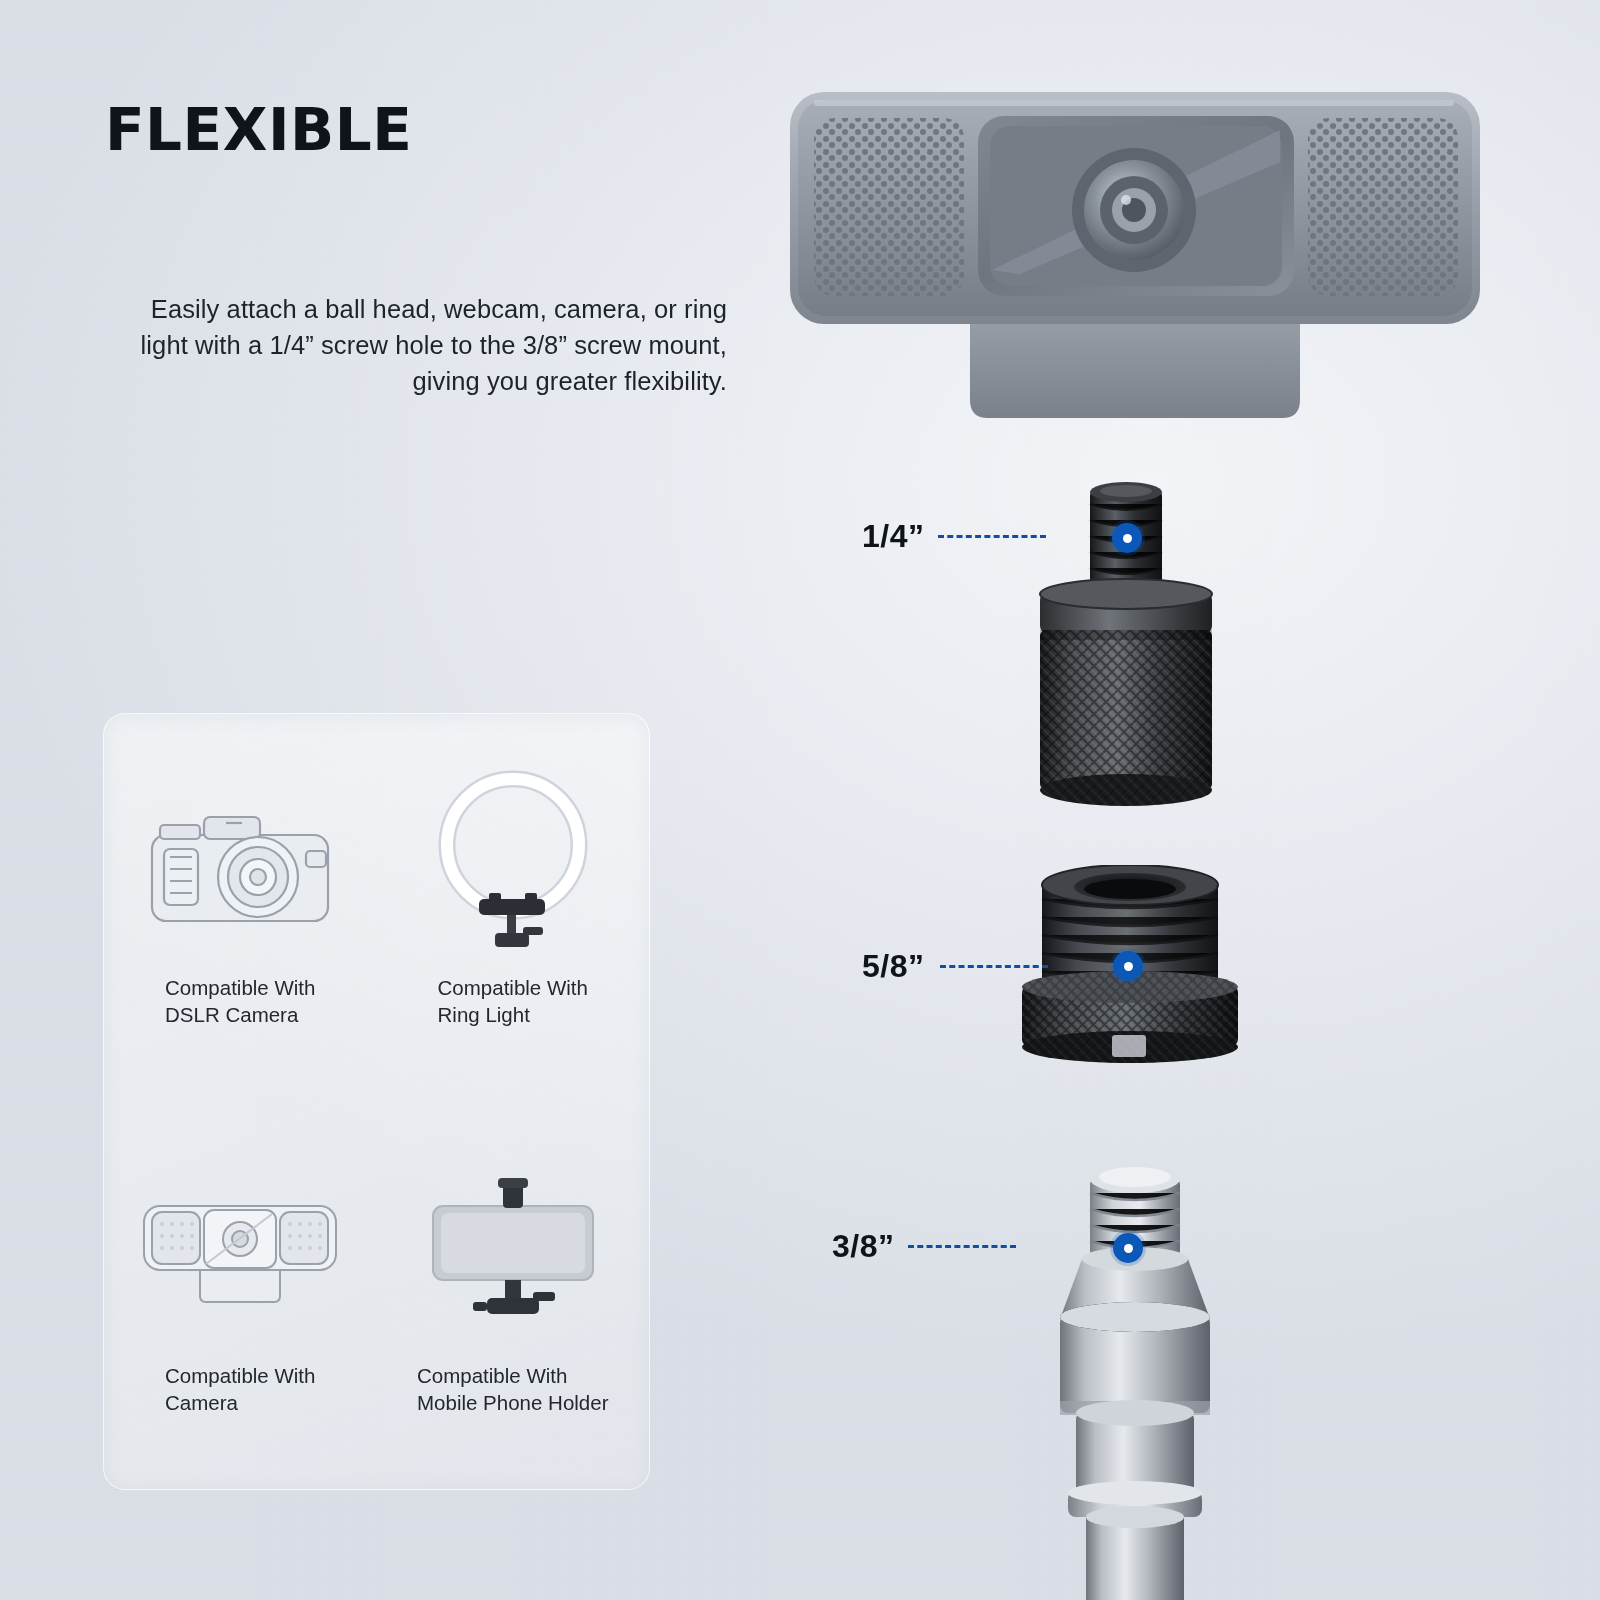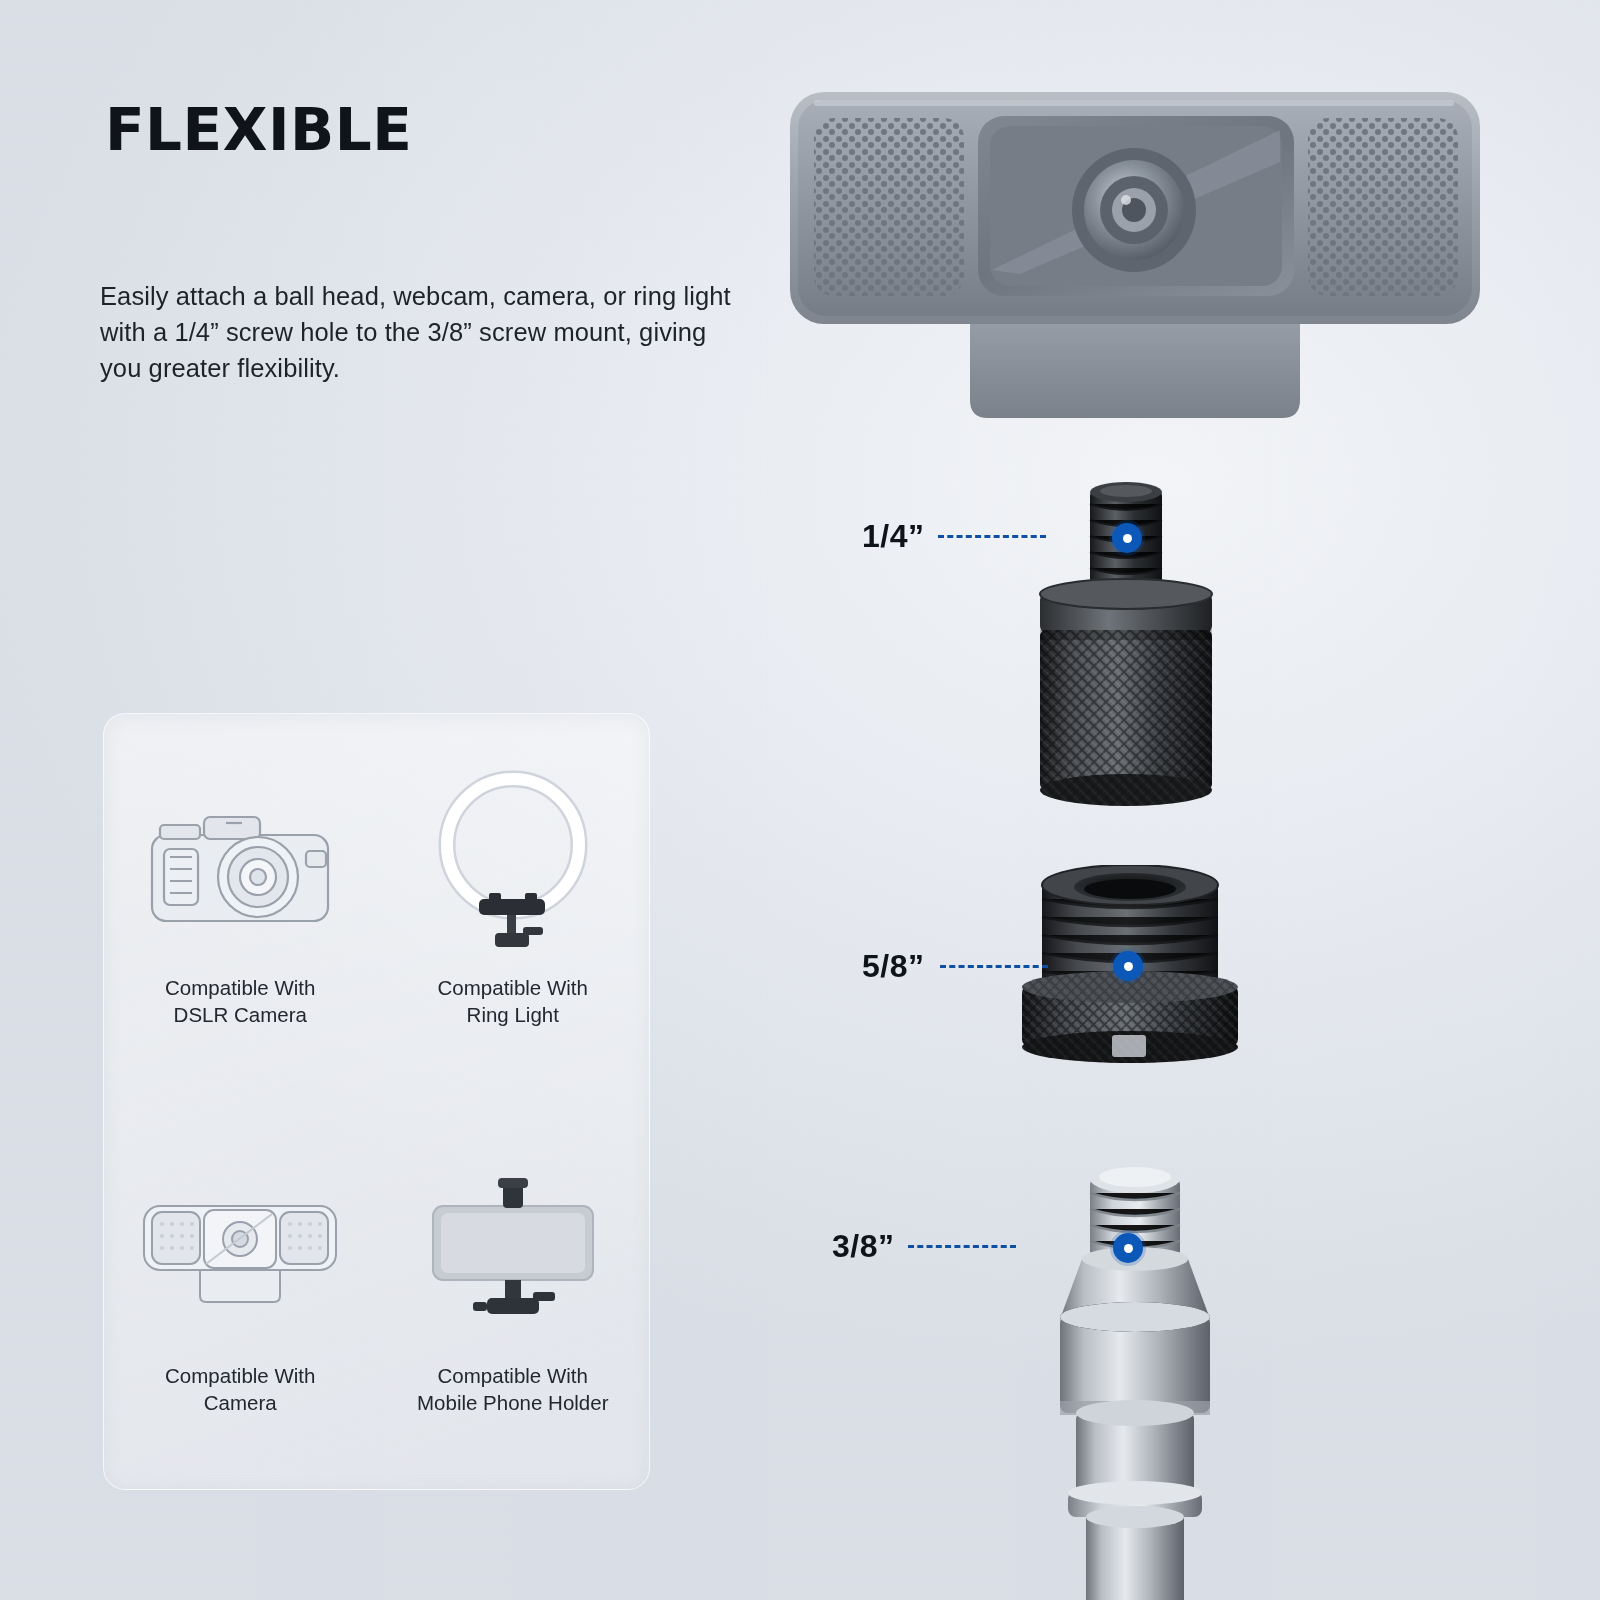--- a/index.html
+++ b/index.html
@@ -52,21 +52,21 @@
   .subcopy {
     position: absolute;
     left: 100px;
     top: 278px;
     width: 640px;
     font-size: 25.5px;
     line-height: 1.42;
     color: #1d222b;
     letter-spacing: 0.1px;
   }
-  .subcopy p { margin: 0; }
+  .subcopy p { margin: 13px; text-align: right; }
 
   
   .compat-card {
     position: absolute;
     left: 103px;
     top: 713px;
     width: 545px;
     height: 775px;
     border-radius: 22px;
     background: linear-gradient(160deg, rgba(255,255,255,0.55), rgba(255,255,255,0.25));
@@ -91,21 +91,20 @@
   }
   .compat-art {
     width: 220px;
     height: 190px;
     display: flex;
     align-items: center;
     justify-content: center;
   }
   .compat-label {
     margin-top: 12px;
-    text-align: center;
     font-size: 20.5px;
     line-height: 1.32;
     color: #23272f;
     white-space: pre-line;
   }
 
   
   .hw { position: absolute; }
 
   

